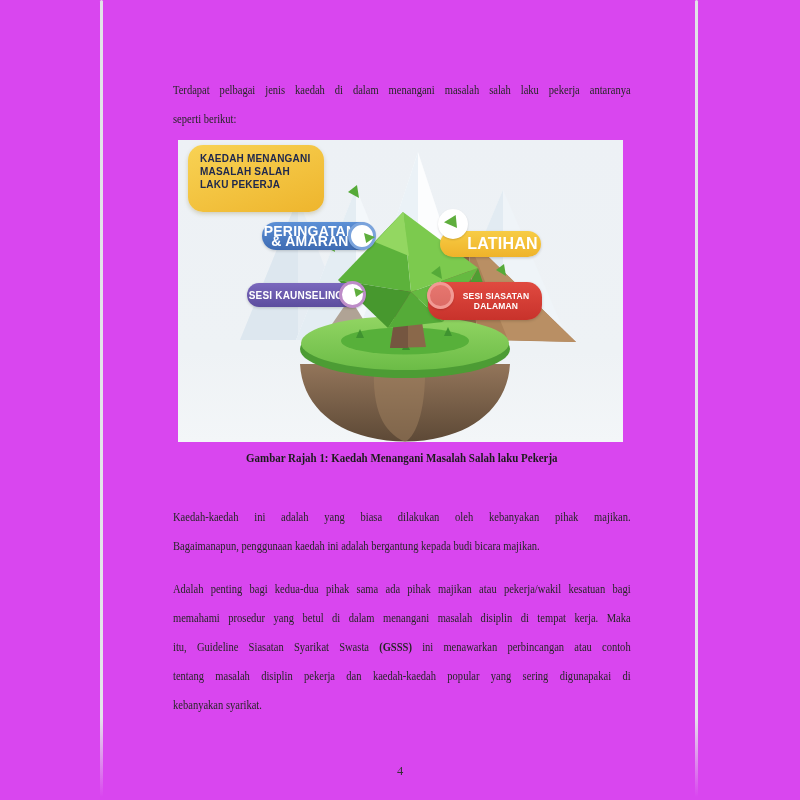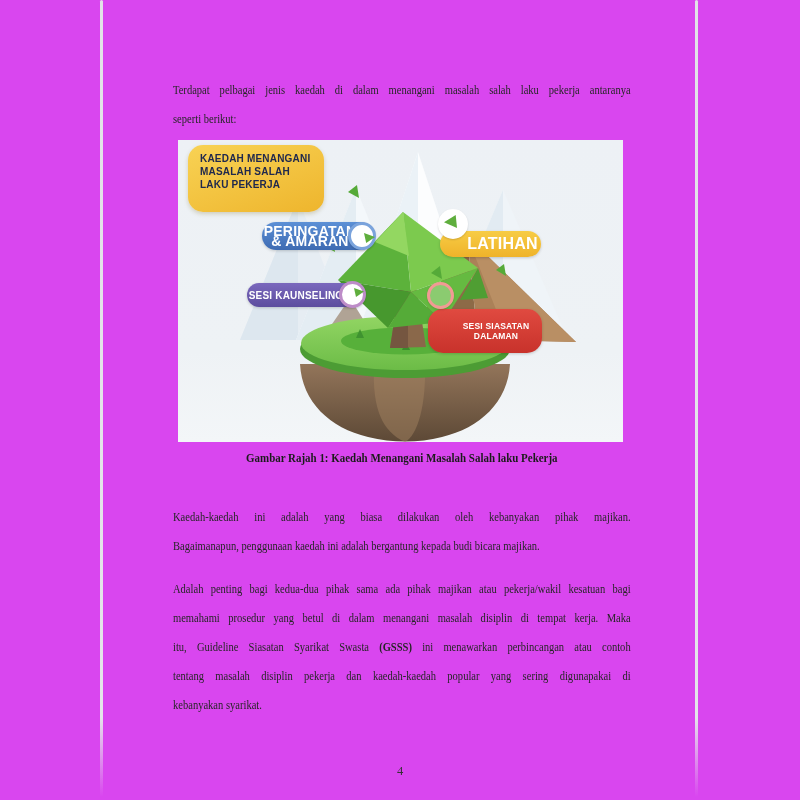--- a/index.html
+++ b/index.html
@@ -46,23 +46,23 @@
   .pill { position:absolute; display:flex; align-items:center; justify-content:center;
     font-family:"Liberation Sans", sans-serif; font-weight:bold; color:#fff;
     text-align:center; letter-spacing:.2px; box-shadow:0 1px 3px rgba(0,0,0,.18); }
   .pill-warning { left:84px; top:82px; width:112px; height:28px; border-radius:14px;
     background:linear-gradient(180deg,#5c90d6,#3e6bb2); font-size:14px; line-height:10px;
     padding-right:16px; }
   .pill-training { left:262px; top:71px; width:101px; height:26px; border-radius:13px;
     background:linear-gradient(180deg,#f7cc45,#efb32a); font-size:16px; padding-left:24px;margin-top:20px; }
   .pill-counseling { left:69px; top:143px; width:112px; height:24px; border-radius:12px;
     background:linear-gradient(180deg,#7a68bd,#5c4d9e); font-size:10px; padding-right:14px; }
-  .pill-investigation { left:250px; top:142px; width:114px; height:44px; border-radius:15px;
+  .pill-investigation { left:250px; top:142px; width:114px; height:38px; border-radius:15px;
     background:linear-gradient(180deg,#e04a40,#c8322b); font-size:8.5px; line-height:10.5px;
-    padding-left:22px;margin-top:27px; }
+    padding-left:22px; }
 
   .circle { position:absolute; border-radius:50%; background:#ffffff;
     box-shadow:0 1px 2px rgba(0,0,0,.15); }
   .circle-warning { left:170px; top:82px; width:28px; height:28px; border:3px solid #7aa3dc; }
   .circle-training { left:260px; top:69px; width:30px; height:30px; border:3px solid #f4d express36b;
     border-color:#f4d36b; }
   .circle-counseling { left:161px; top:141px; width:27px; height:27px; border:3px solid #bd8cc8; }
   .circle-investigation { left:249px; top:142px; width:27px; height:27px;
     border:3px solid #f29a94; background:rgba(255,255,255,.25); }
 

